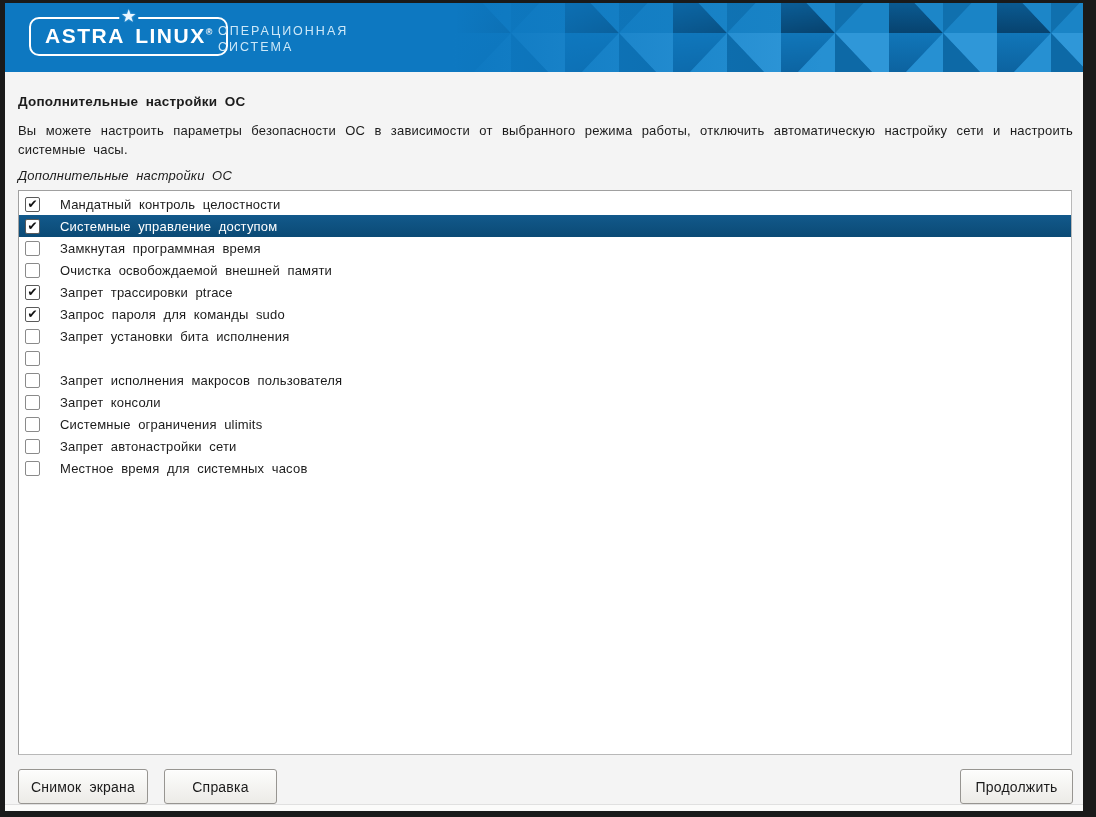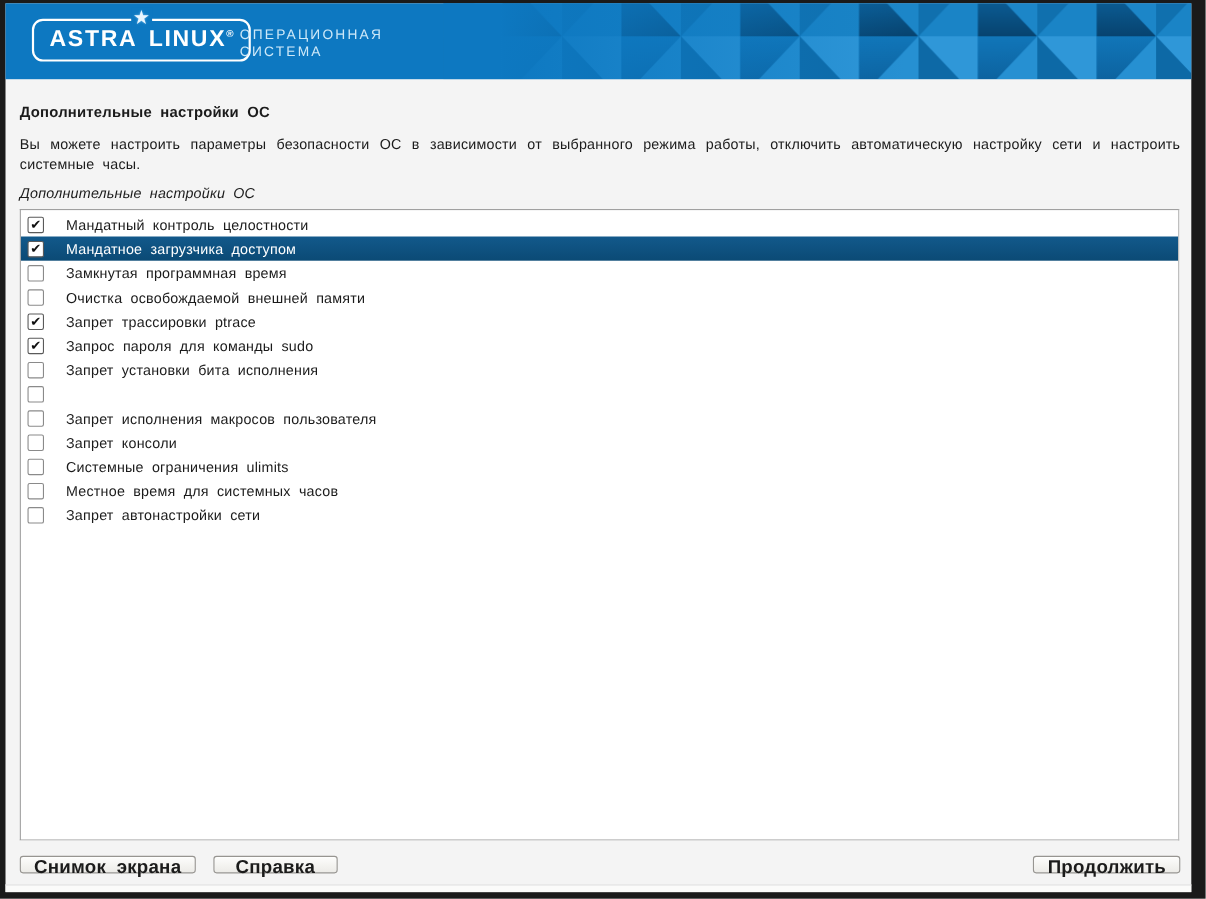--- a/index.html
+++ b/index.html
@@ -134,33 +134,32 @@
   .checkbox.checked { border-color: #5a5a5a; }
   .option-label { margin-left: 20px; white-space: nowrap; }
   
   footer {
     flex: 0 0 40px;
     display: flex;
     align-items: flex-start;
     padding: 14px 10px 0 13px;
   }
   .btn {
-    height: 16px;
+    height: 35px;
     min-width: 113px;
     padding: 0 12px;
     background: linear-gradient(#fdfdfc, #ecebe7);
     border: 1px solid #979591;
     border-radius: 3px;
     font-family: "Liberation Sans", sans-serif;
-    font-size: 17px;
+    font-size: 14px;
     letter-spacing: 0.2px;
     word-spacing: 0.28em;
     color: #1b1b1b;
     box-shadow: 0 1px 0 rgba(255,255,255,0.6) inset;
-    font-weight: bold;
   }
   .btn + .btn { margin-left: 16px; }
   .footer-spacer { flex: 1 1 auto; }
   .bottom-strip {
     flex: 0 0 7px;
     background: #fbfbfa;
     border-top: 1px solid #e0e0e0;
   }
 </style>
 </head>
@@ -211,21 +210,21 @@
     <p class="page-desc">Вы можете настроить параметры безопасности ОС в зависимости от выбранного режима работы, отключить автоматическую настройку сети и настроить системные часы.</p>
     <div class="list-label">Дополнительные настройки ОС</div>
     <div class="options-list" id="options-list">
   <div class="option-row">
     <span class="checkbox checked">✔</span>
     <span class="option-label">Мандатный контроль целостности</span>
   </div>
 
   <div class="option-row selected">
     <span class="checkbox checked">✔</span>
-    <span class="option-label">Мандатное загрузчика доступом</span>
+    <span class="option-label">Системные управление доступом</span>
   </div>
 
   <div class="option-row">
     <span class="checkbox"></span>
     <span class="option-label">Замкнутая программная время</span>
   </div>
 
   <div class="option-row">
     <span class="checkbox"></span>
     <span class="option-label">Очистка освобождаемой внешней памяти</span>
@@ -261,26 +260,26 @@
     <span class="option-label">Запрет консоли</span>
   </div>
 
   <div class="option-row">
     <span class="checkbox"></span>
     <span class="option-label">Системные ограничения ulimits</span>
   </div>
 
   <div class="option-row">
     <span class="checkbox"></span>
+    <span class="option-label">Запрет автонастройки сети</span>
+  </div>
+
+  <div class="option-row">
+    <span class="checkbox"></span>
     <span class="option-label">Местное время для системных часов</span>
-  </div>
-
-  <div class="option-row">
-    <span class="checkbox"></span>
-    <span class="option-label">Запрет автонастройки сети</span>
   </div>
 </div>
   </main>
 
   <footer>
     <button class="btn">Снимок экрана</button>
     <button class="btn">Справка</button>
     <div class="footer-spacer"></div>
     <button class="btn">Продолжить</button>
   </footer>

